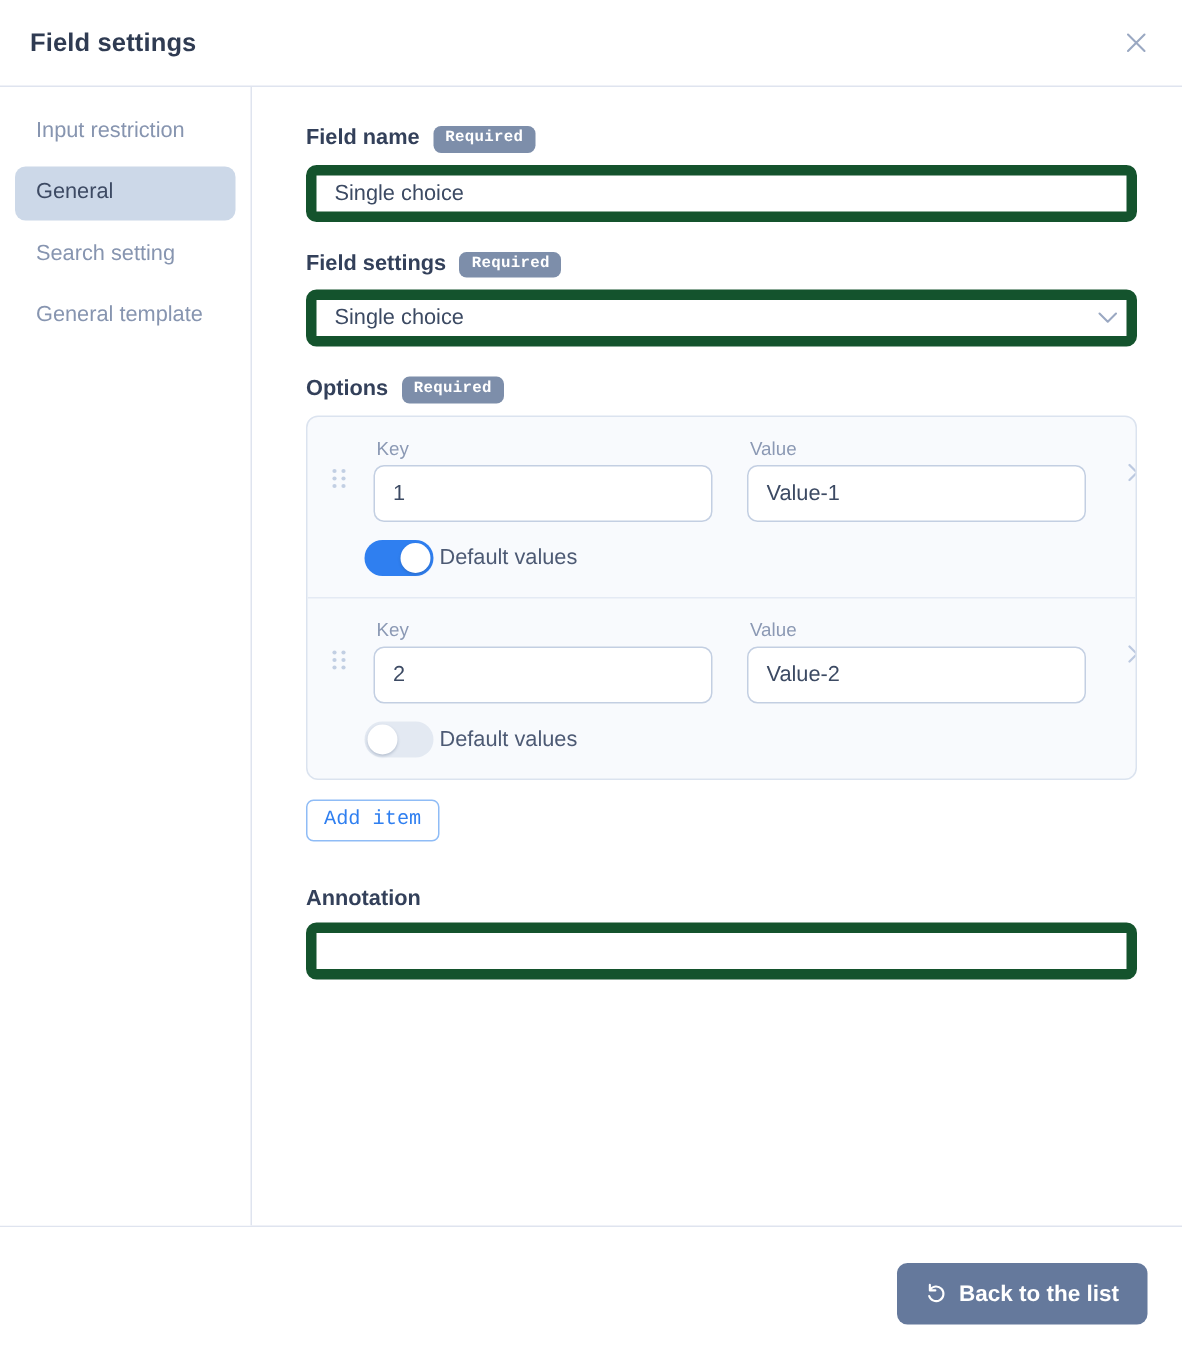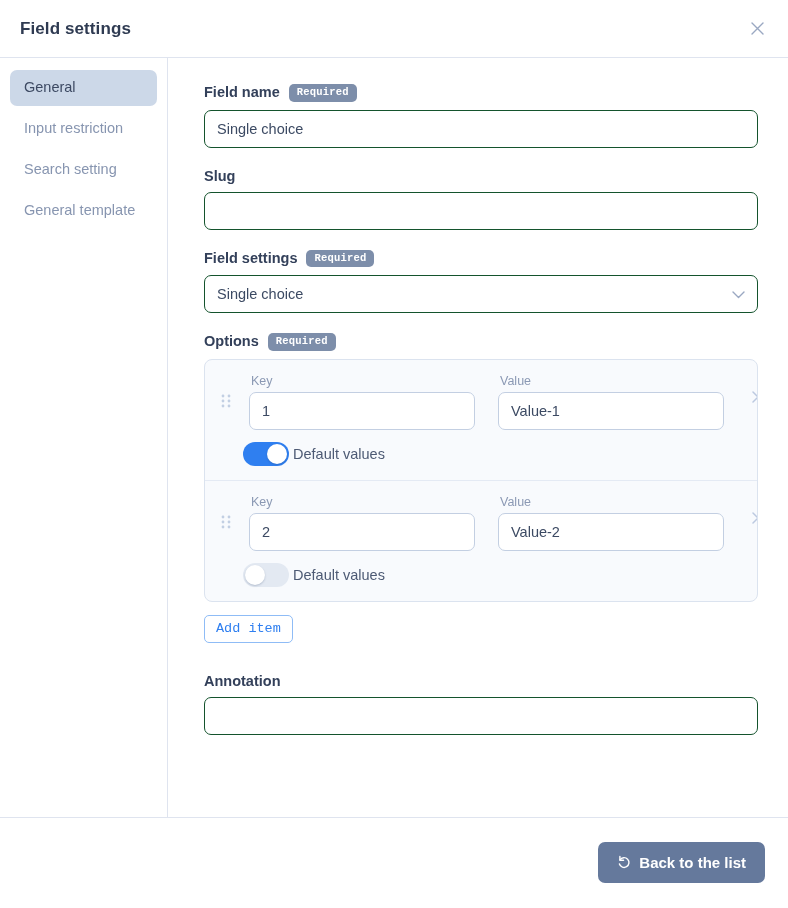--- a/index.html
+++ b/index.html
@@ -104,21 +104,21 @@
     font-weight: bold;
     padding: 3px 8px 4px 8px;
     border-radius: 5px;
     line-height: 1;
     letter-spacing: .2px;
     font-family: Liberation Mono, monospace;
   }
   .input {
     width: 100%;
     height: 38px;
-    border: 1px solid #14532d;
+    border: 7px solid #14532d;
     border-radius: 7px;
     padding: 12px 12px;
     font-size: 14.5px;
     color: #3c4a63;
     background: #ffffff;
     font-family: "Liberation Sans", sans-serif;
     outline: none;
   }
   .input::placeholder { color: #a9b5cb; }
 
@@ -266,42 +266,36 @@
     <button class="close-btn">
       <svg width="13" height="13" viewBox="0 0 13 13" aria-hidden="true">
         <path d="M1 1 L12 12 M12 1 L1 12" stroke="#9aa8c2" stroke-width="1.4" stroke-linecap="round" fill="none"></path>
       </svg>
     </button>
   </div>
 
   <div class="body">
 
     <div class="sidebar">
+      <button class="nav-item">Input restriction</button>
       <button class="nav-item active">General</button>
-      <button class="nav-item">Input restriction</button>
       <button class="nav-item">Search setting</button>
       <button class="nav-item">General template</button>
     </div>
 
     <div class="main">
 
       <div class="field-group">
         <div class="label-row">
           <span class="label-text">Field name</span>
           <span class="badge">Required</span>
         </div>
         <input class="input" type="text" value="Single choice" style="">
       </div>
 
-      <div class="field-group">
-        <div class="label-row">
-          <span class="label-text">Slug</span>
-        </div>
-        <input class="input" type="text" value="" style="">
-      </div>
 
       <div class="field-group">
         <div class="label-row">
           <span class="label-text">Field settings</span>
           <span class="badge">Required</span>
         </div>
         <div class="select-wrap">
           <input class="input" type="text" readonly="" value="Single choice" style="">
           <span class="chevron">
             <svg width="13" height="8" viewBox="0 0 13 8" aria-hidden="true">

